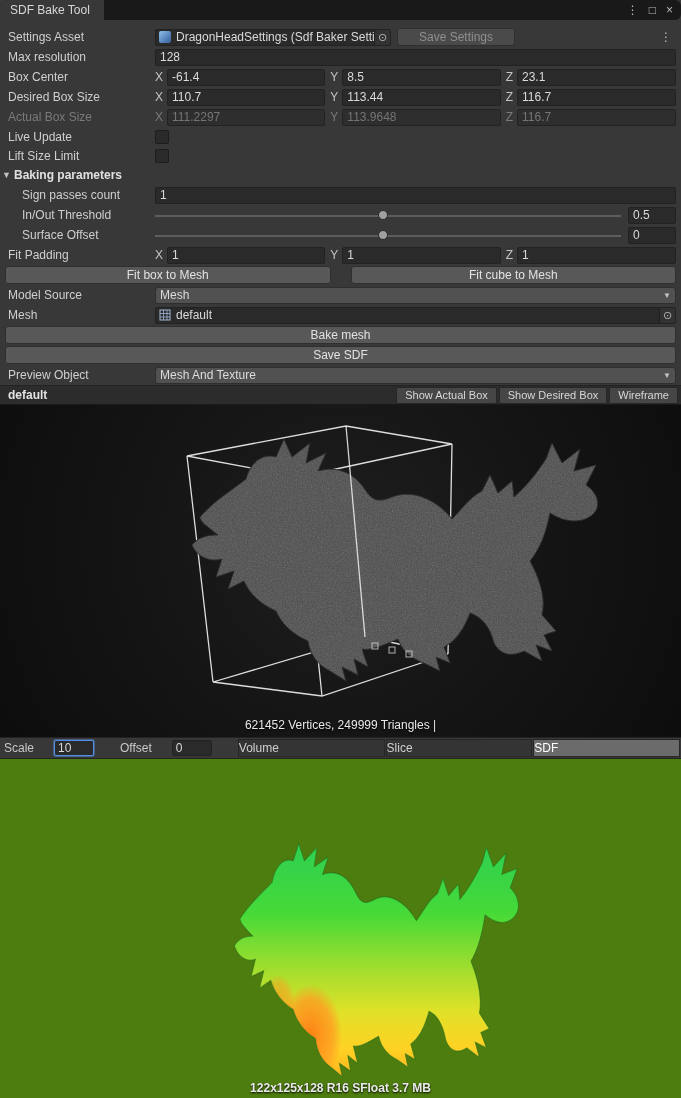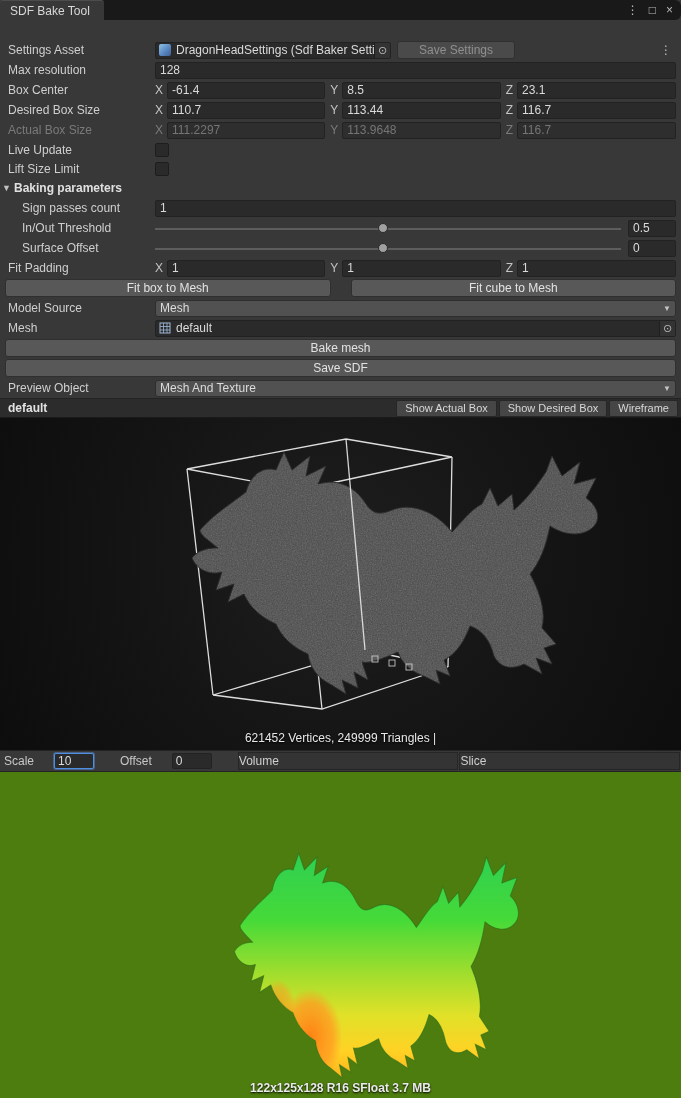--- a/index.html
+++ b/index.html
@@ -3,29 +3,29 @@
 <meta charset="utf-8">
 <style>
   * { margin:0; padding:0; box-sizing:border-box; }
   html,body { width:681px; height:1098px; overflow:hidden; }
   body {
     font-family:"Liberation Sans","DejaVu Sans",sans-serif;
     font-size:12px; color:#c8c8c8; background:#383838;
     display:flex; flex-direction:column;
   }
   
-  .titlebar { height:20px; background:#191919; display:flex; align-items:center; flex:none;border-radius:6px; }
+  .titlebar { height:20px; background:#191919; display:flex; align-items:flex-end; flex:none;border-radius:6px; }
   .tab { background:#383838; color:#d8d8d8; padding:0 14px 0 10px; line-height:20px;
          border-top:1px solid #4c4c4c; border-radius:3px 3px 0 0; }
   .titlebar .spacer { flex:1; }
   .winbtns { display:flex; align-items:center; gap:10px; padding-right:8px; color:#b8b8b8; }
   .winbtns span { cursor:default; font-size:12px; line-height:20px; }
 
   
-  .inspector { padding-top:20px; flex:none; }
+  .inspector { padding-top:7px; flex:none; }
   .row { display:flex; align-items:center; height:20px; padding:0 5px 0 8px; }
   .lbl { width:147px; flex:none; color:#cfcfcf; white-space:nowrap; overflow:hidden; }
   .lbl.indent { padding-left:14px; }
   .lbl.disabled { color:#7a7a7a; }
   .field { flex:1; height:17px; background:#2a2a2a; border:1px solid #222;
            border-radius:2px; color:#dadada; padding:0 4px; line-height:15px;
            white-space:nowrap; overflow:hidden; }
   .field.disabled { color:#757575; background:#2e2e2e; }
   .vec { flex:1; display:flex; gap:5px; }
   .vgrp { flex:1; display:flex; align-items:center; }
@@ -324,20 +324,21 @@
 </div>
 
 <div class="sdfbar">
   <span class="slabel">Scale</span>
   <div class="sfield focused">10</div>
   <span class="slabel" style="margin-left:6px">Offset</span>
   <div class="sfield">0</div>
   <div class="sdftabs">
     <div class="sdftab">Volume</div>
     <div class="sdftab">Slice</div>
+    <div class="sdftab active">SDF</div>
   </div>
 </div>
 
 <div class="preview2">
   <svg viewBox="0 0 681 341" preserveAspectRatio="none">
     <defs>
       <linearGradient id="sdfgrad" x1="0" y1="0" x2="0" y2="1">
         <stop offset="0" stop-color="#2ecf52"></stop>
         <stop offset="0.3" stop-color="#46da38"></stop>
         <stop offset="0.52" stop-color="#9bdd2e"></stop>

